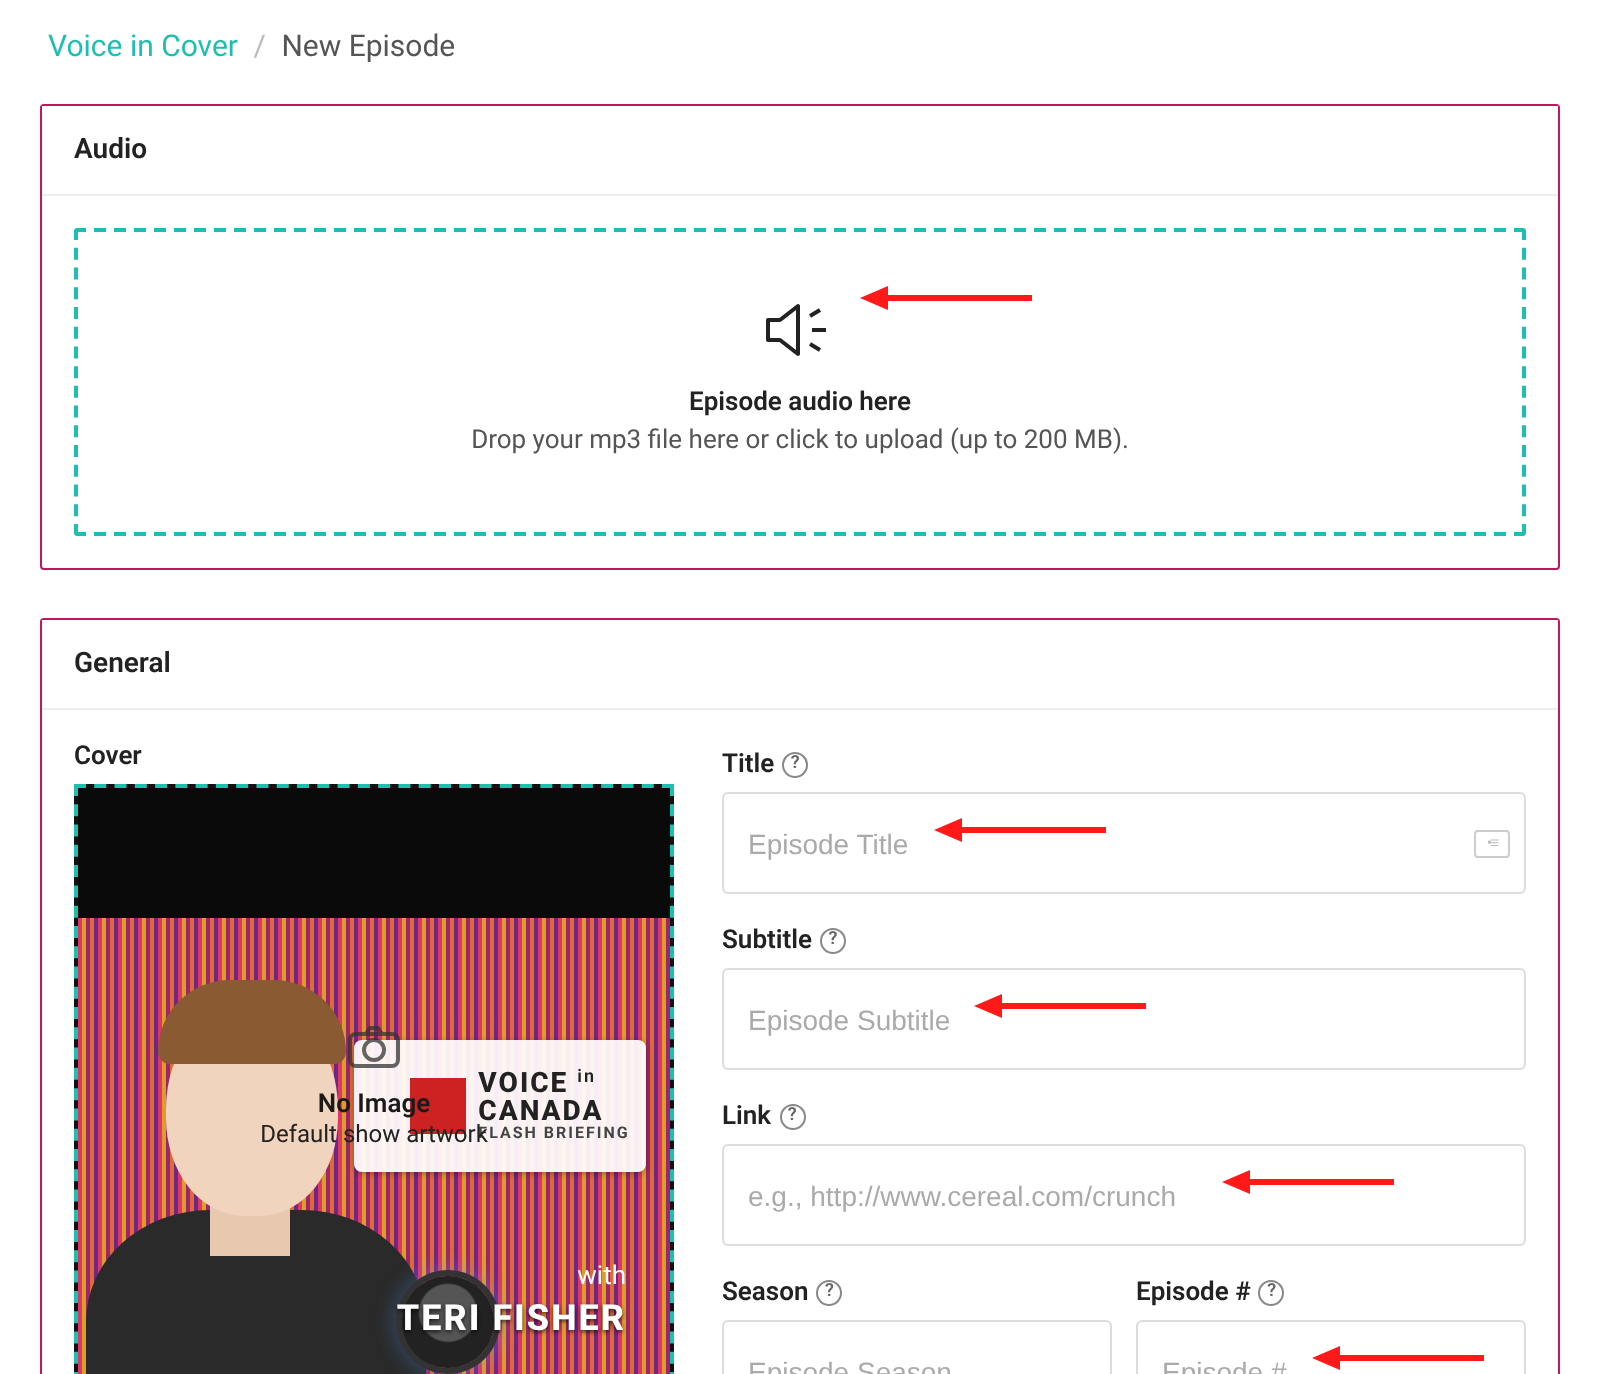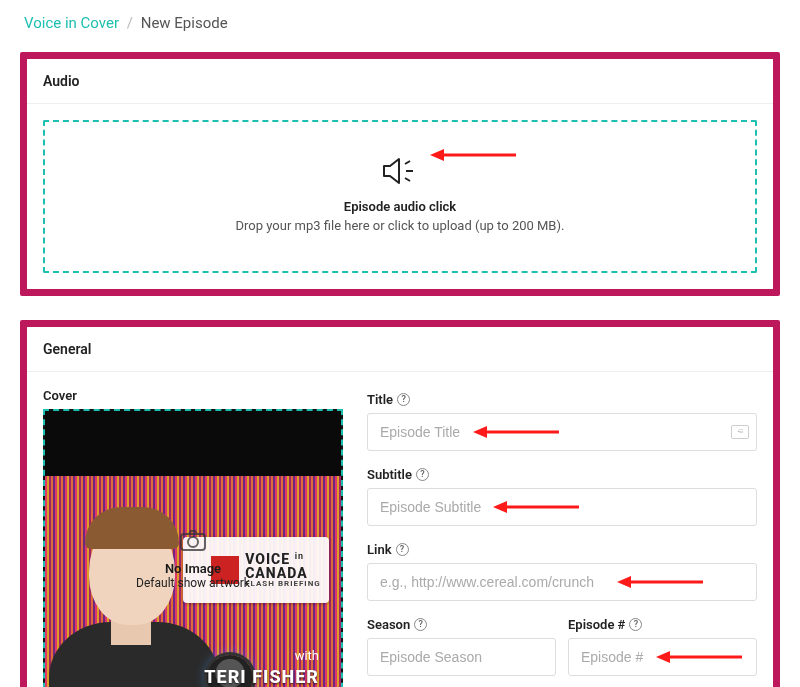--- a/index.html
+++ b/index.html
@@ -15,21 +15,21 @@
       font-size: 15px;
       color: #555;
     }
     .breadcrumb a {
       color: #1cbfb0;
       text-decoration: none;
     }
     .breadcrumb .sep { color: #bbb; margin: 0 4px; }
 
     .panel {
-      border: 7px solid #be185d;
+      border: 1px solid #be185d;
       margin: 10px 20px 24px;
       border-radius: 2px;
       background: #fff;
     }
     .panel-header {
       padding: 14px 16px;
       font-weight: 600;
       font-size: 14px;
       border-bottom: 1px solid #eee;
       background: #fff;
@@ -139,21 +139,21 @@
     .ov1 { font-weight: 600; font-size: 13px; }
     .ov2 { font-size: 12px; color: #222; }
     .help-icon {
       display: inline-flex; align-items: center; justify-content: center;
       width: 13px; height: 13px; border: 1px solid #888; border-radius: 50%;
       font-size: 9px; color: #666; line-height: 1; cursor: help;
     }
 
     .input-row { margin-bottom: 16px; position: relative; }
     .text-input {
-      width: 100%; height: 38px; border: 1px solid #ddd; border-radius: 3px;
+      width: 100%; height: 51px; border: 1px solid #ddd; border-radius: 3px;
       padding: 0 12px; font-size: 14px; color: #333; outline: none;
     }
     .text-input::placeholder { color: #aaa; }
     .input-suffix {
       position: absolute; right: 8px; top: 50%; transform: translateY(-50%);
       color: #bbb; border: 1px solid #ccc; border-radius: 2px; width: 18px; height: 14px;
       display: flex; align-items: center; justify-content: center;
     }
     .input-suffix span { font-size: 8px; line-height: 1; letter-spacing: -1px; }
 
@@ -176,21 +176,21 @@
   <div class="panel-body">
     <div class="dropzone rel">
       <div class="speaker-icon">
         <svg width="38" height="30" viewBox="0 0 38 30" fill="none" stroke="#222" stroke-width="2">
           <path d="M3 10 h6 l9 -7 v24 l-9 -7 h-6 z" stroke-linejoin="round"></path>
           <line x1="24" y1="8" x2="29" y2="5"></line>
           <line x1="25" y1="15" x2="32" y2="15"></line>
           <line x1="24" y1="22" x2="29" y2="25"></line>
         </svg>
       </div>
-      <div class="dropzone-title">Episode audio click</div>
+      <div class="dropzone-title">Episode audio here</div>
       <div class="dropzone-sub">Drop your mp3 file here or click to upload (up to 200 MB).</div>
 
       <div class="arrow" style="left: calc(50% + 30px); top: 24px;">
         <svg width="86" height="18">
             <line x1="86" y1="9" x2="10" y2="9" stroke="#ff1a1a" stroke-width="3"></line>
             <polygon points="0,9 14,3 14,15" fill="#ff1a1a"></polygon>
           </svg>
       </div>
     </div>
   </div>

